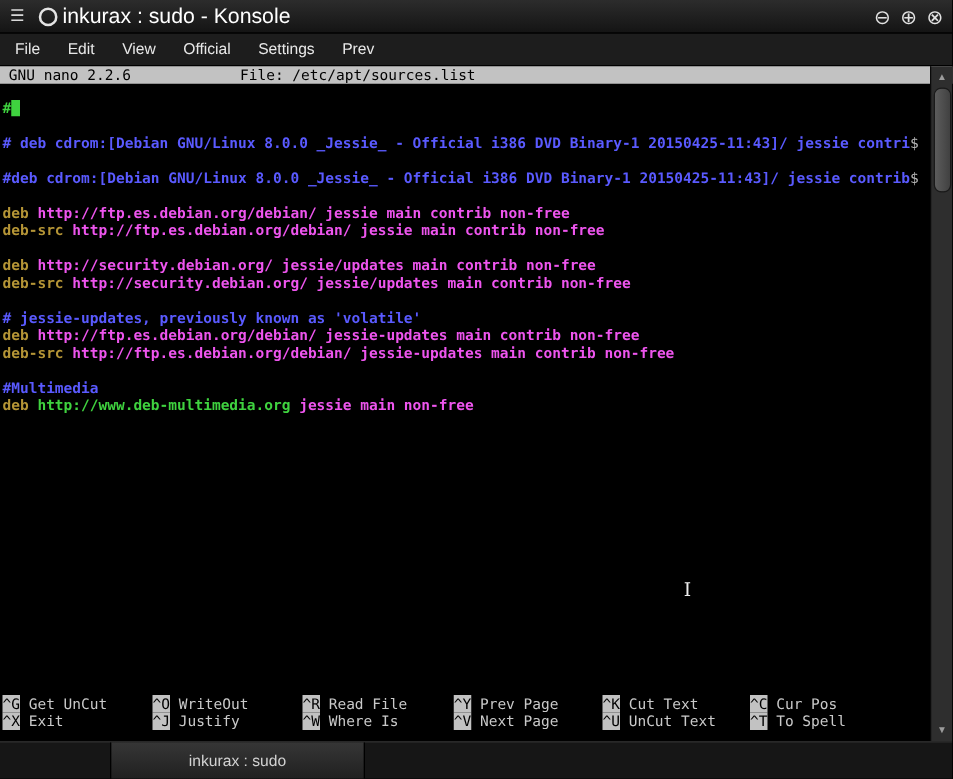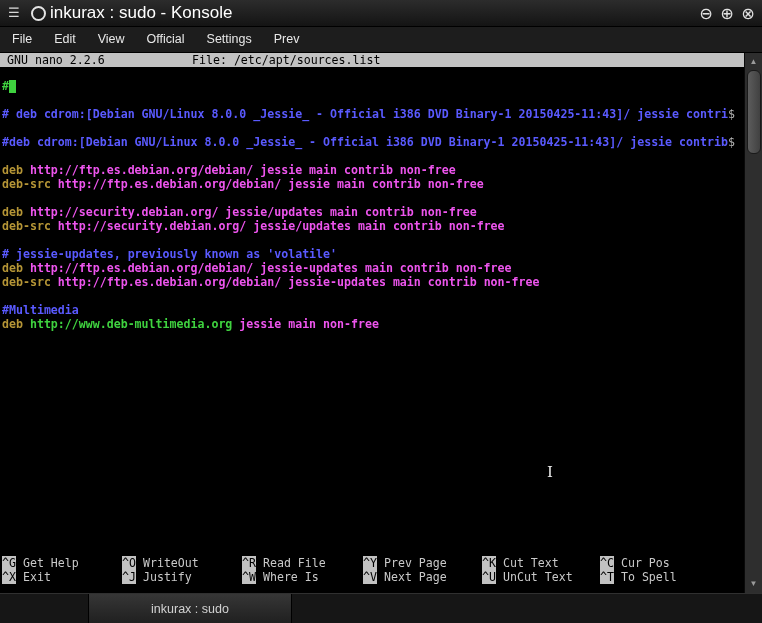--- a/index.html
+++ b/index.html
@@ -98,21 +98,21 @@
   <div class="terminal">
     <div class="nano-header">
       <span class="nano-version">GNU nano 2.2.6</span>
       <span class="nano-file-label">File: /etc/apt/sources.list</span>
     </div>
 
     <div class="buffer" id="buffer"><div class="term-line"><span class="seg-grn">#</span><span class="seg-cursor"> </span></div><div class="term-line"></div><div class="term-line"><span class="seg-blue"># deb cdrom:[Debian GNU/Linux 8.0.0 _Jessie_ - Official i386 DVD Binary-1 20150425-11:43]/ jessie contri</span><span class="seg-fg">$</span></div><div class="term-line"></div><div class="term-line"><span class="seg-blue">#deb cdrom:[Debian GNU/Linux 8.0.0 _Jessie_ - Official i386 DVD Binary-1 20150425-11:43]/ jessie contrib</span><span class="seg-fg">$</span></div><div class="term-line"></div><div class="term-line"><span class="seg-yel">deb </span><span class="seg-mag">http://ftp.es.debian.org/debian/ jessie main contrib non-free</span></div><div class="term-line"><span class="seg-yel">deb-src </span><span class="seg-mag">http://ftp.es.debian.org/debian/ jessie main contrib non-free</span></div><div class="term-line"></div><div class="term-line"><span class="seg-yel">deb </span><span class="seg-mag">http://security.debian.org/ jessie/updates main contrib non-free</span></div><div class="term-line"><span class="seg-yel">deb-src </span><span class="seg-mag">http://security.debian.org/ jessie/updates main contrib non-free</span></div><div class="term-line"></div><div class="term-line"><span class="seg-blue"># jessie-updates, previously known as 'volatile'</span></div><div class="term-line"><span class="seg-yel">deb </span><span class="seg-mag">http://ftp.es.debian.org/debian/ jessie-updates main contrib non-free</span></div><div class="term-line"><span class="seg-yel">deb-src </span><span class="seg-mag">http://ftp.es.debian.org/debian/ jessie-updates main contrib non-free</span></div><div class="term-line"></div><div class="term-line"><span class="seg-blue">#Multimedia</span></div><div class="term-line"><span class="seg-yel">deb </span><span class="seg-grn">http://www.deb-multimedia.org</span><span class="seg-mag"> jessie main non-free</span></div></div>
 
 
     <div class="help-row help1" id="help1">
-        <div class="sc-cell"><span class="sc-key">^G</span><span class="sc-label"> Get Help</span></div>
+        <div class="sc-cell"><span class="sc-key">^G</span><span class="sc-label"> Get UnCut</span></div>
         <div class="sc-cell"><span class="sc-key">^O</span><span class="sc-label"> WriteOut</span></div>
         <div class="sc-cell"><span class="sc-key">^R</span><span class="sc-label"> Read File</span></div>
         <div class="sc-cell"><span class="sc-key">^Y</span><span class="sc-label"> Prev Page</span></div>
         <div class="sc-cell"><span class="sc-key">^K</span><span class="sc-label"> Cut Text</span></div>
         <div class="sc-cell"><span class="sc-key">^C</span><span class="sc-label"> Cur Pos</span></div>
       </div>
     <div class="help-row help2" id="help2">
         <div class="sc-cell"><span class="sc-key">^X</span><span class="sc-label"> Exit</span></div>
         <div class="sc-cell"><span class="sc-key">^J</span><span class="sc-label"> Justify</span></div>
         <div class="sc-cell"><span class="sc-key">^W</span><span class="sc-label"> Where Is</span></div>

